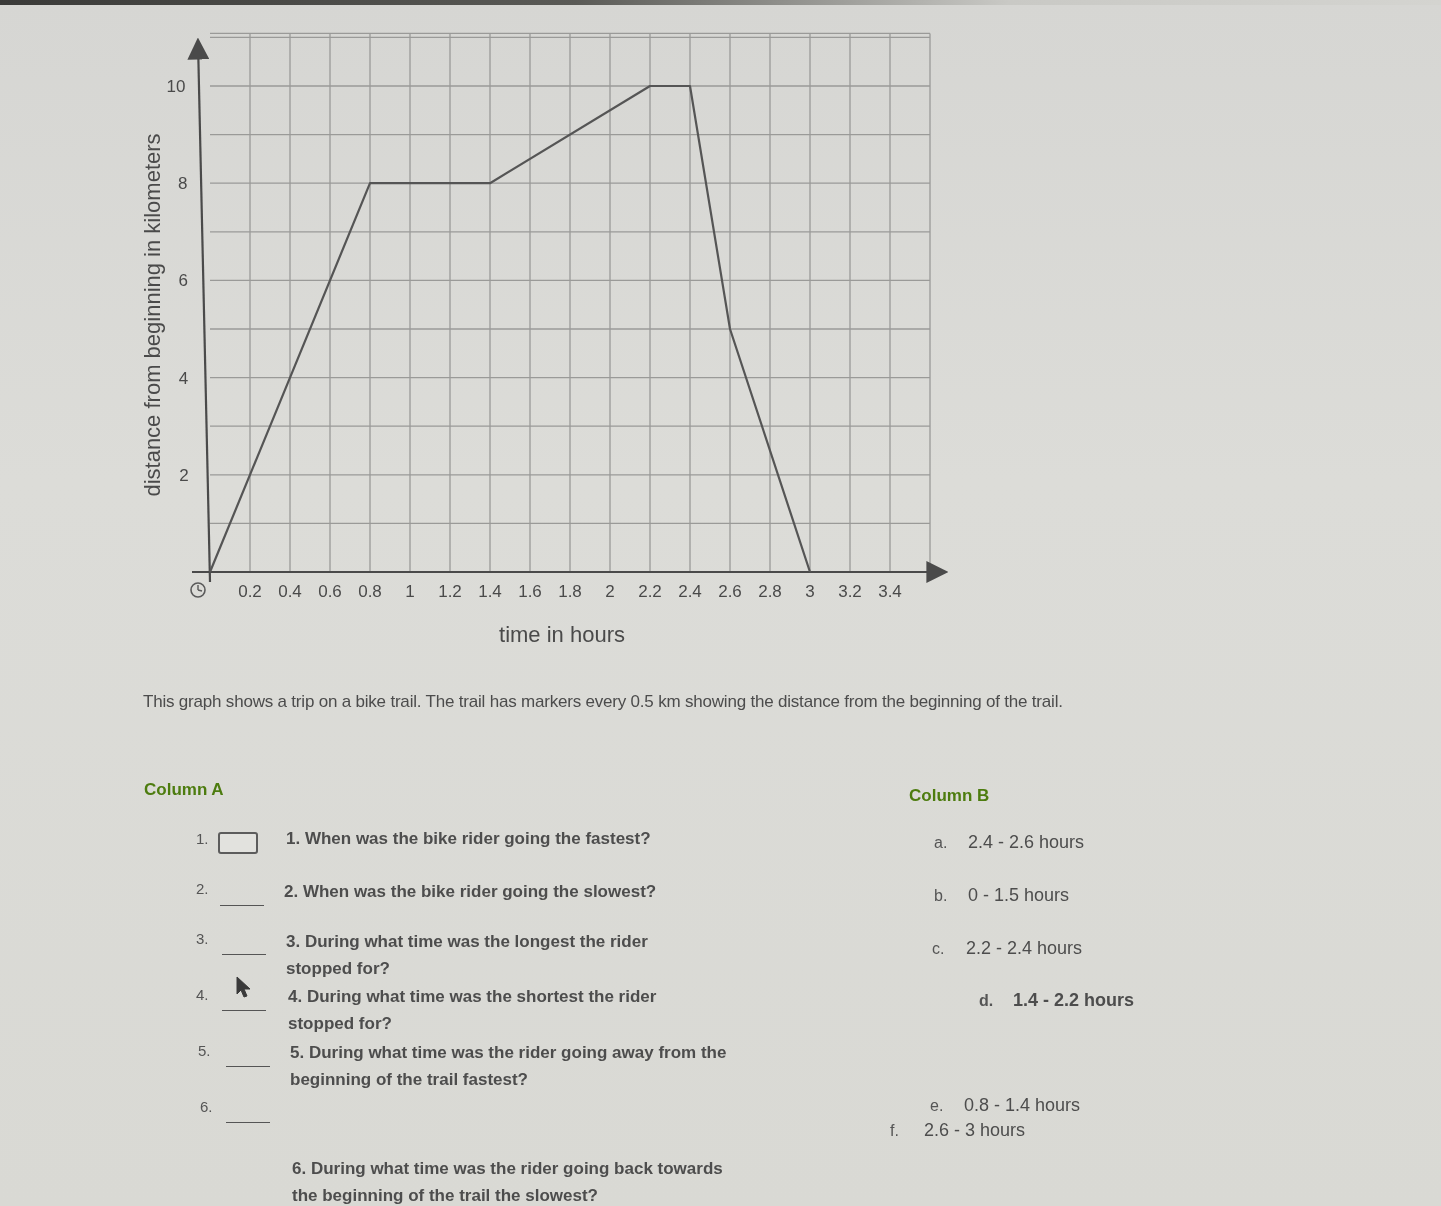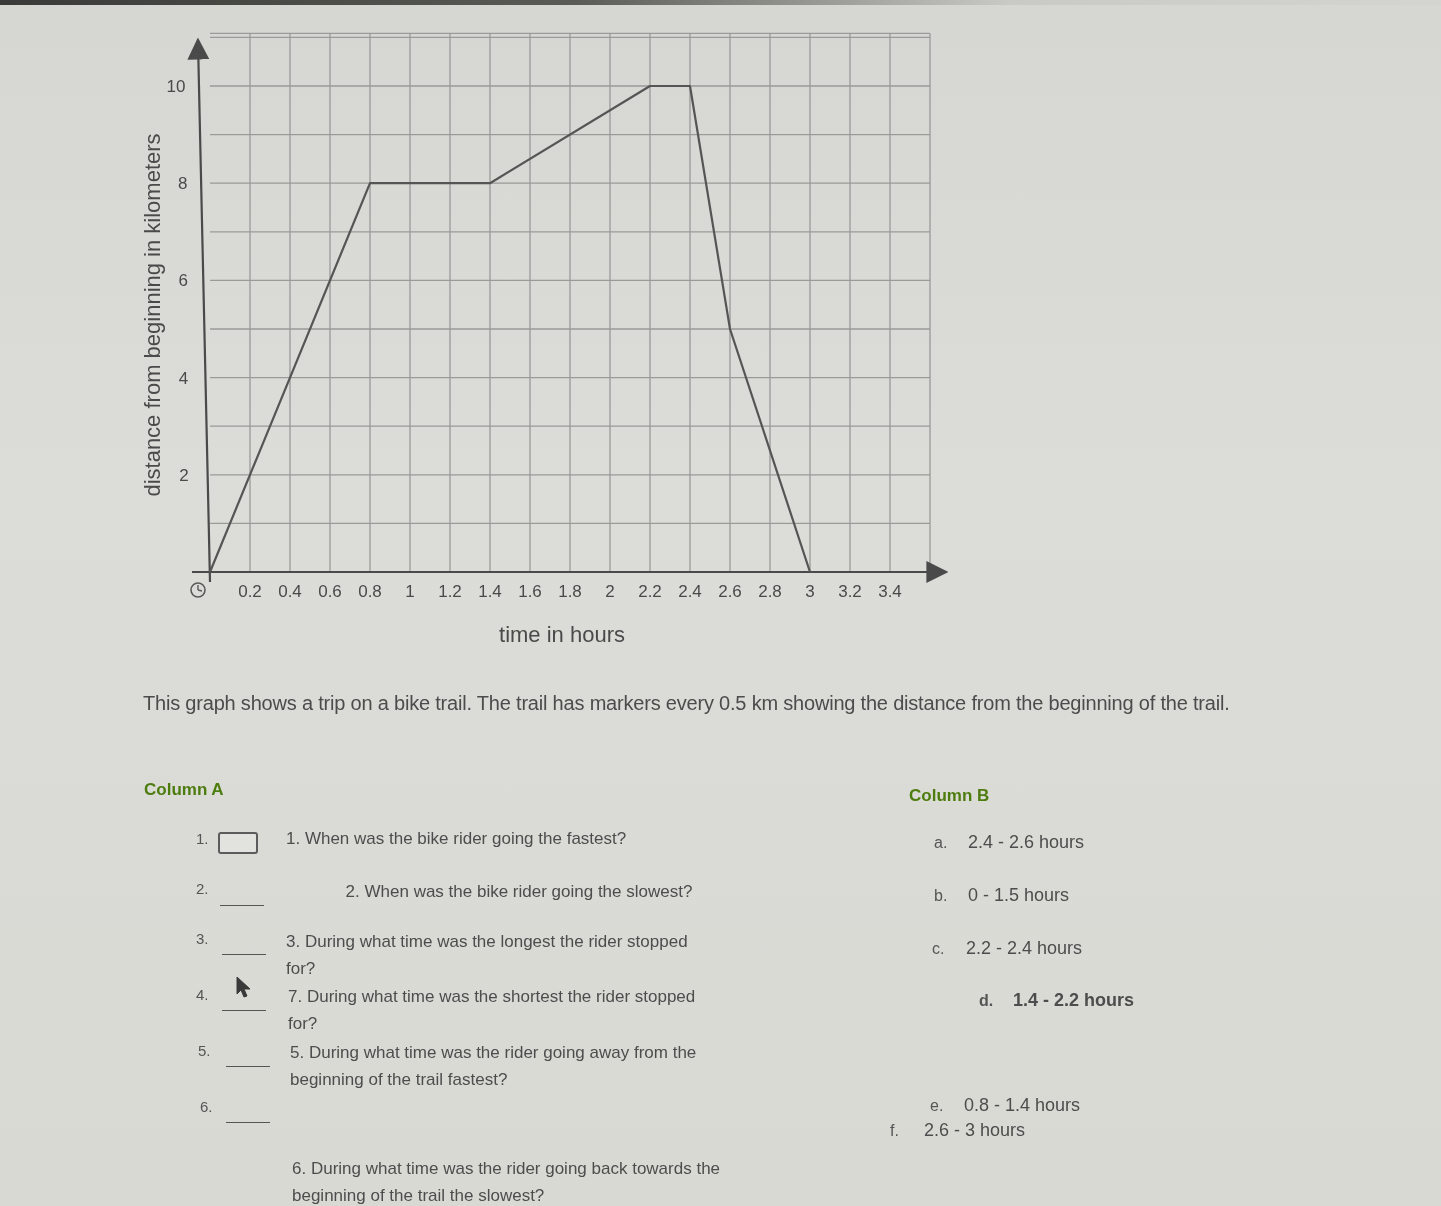--- a/index.html
+++ b/index.html
@@ -10,40 +10,41 @@
     color: #4a4a4a;
     position: relative;
   }
   .top-bar {
     position: absolute; left: 0; top: 0; width: 1441px; height: 5px;
     background: linear-gradient(90deg, #3a3a38 0%, #5a5a56 40%, #c9c9c5 70%, #d4d4d0 100%);
   }
   #chart-svg { position: absolute; left: 0; top: 0; }
   .desc {
     position: absolute; left: 143px; top: 692px;
-    font-size: 20px; color: #4c4c4c; letter-spacing: -0.2px;
+    font-size: 17px; color: #4c4c4c; letter-spacing: -0.2px;
     white-space: nowrap;
   }
   .col-head {
     position: absolute; font-size: 17px; font-weight: bold; color: #4d7c0f;
   }
   .qnum {
     position: absolute; font-size: 15px; color: #555;
   }
   .blank {
     position: absolute; width: 44px; height: 1px; background: #555;
   }
   .box {
     position: absolute; width: 40px; height: 22px;
     border: 2px solid #5c5c5c; border-radius: 3px; background: #e2e2de;
     box-sizing: border-box;
   }
   .qtext {
     position: absolute; font-size: 17px; color: #4d4d4d; line-height: 27px;
     width: 470px;
+    font-weight: bold;
   }
   .bopt {
     position: absolute; font-size: 18px; color: #4d4d4d; white-space: nowrap;
   }
   .bopt .letter { display: inline-block; width: 34px; font-size: 16px; color: #555; }
   .cursor {
     position: absolute; left: 236px; top: 976px; width: 16px; height: 22px;
   }
 </style>
 </head>
@@ -134,33 +135,33 @@
 
 <div>
   <span class="qnum" style="left:196px; top:830px;">1.</span>
   <div class="box" style="left:218px; top:832px;"></div>
   <div class="qtext" style="left:286px; top:825px;">1. When was the bike rider going the fastest?</div>
 </div>
 
 <div>
   <span class="qnum" style="left:196px; top:880px;">2.</span>
   <div class="blank" style="left:220px; top:905px;"></div>
-  <div class="qtext" style="left:284px; top:878px;text-align:center;">2. When was the bike rider going the slowest?</div>
+  <div class="qtext" style="left:284px; top:878px;">2. When was the bike rider going the slowest?</div>
 </div>
 
 <div>
   <span class="qnum" style="left:196px; top:930px;">3.</span>
   <div class="blank" style="left:222px; top:954px;"></div>
   <div class="qtext" style="left:286px; top:928px; width:430px;">3. During what time was the longest the rider stopped for?</div>
 </div>
 
 <div>
   <span class="qnum" style="left:196px; top:986px;">4.</span>
   <div class="blank" style="left:222px; top:1010px;"></div>
-  <div class="qtext" style="left:288px; top:983px; width:430px;">7. During what time was the shortest the rider stopped for?</div>
+  <div class="qtext" style="left:288px; top:983px; width:430px;">4. During what time was the shortest the rider stopped for?</div>
 </div>
 
 <div>
   <span class="qnum" style="left:198px; top:1042px;">5.</span>
   <div class="blank" style="left:226px; top:1066px;"></div>
   <div class="qtext" style="left:290px; top:1039px; width:480px;">5. During what time was the rider going away from the beginning of the trail fastest?</div>
 </div>
 
 <div>
   <span class="qnum" style="left:200px; top:1098px;">6.</span>

